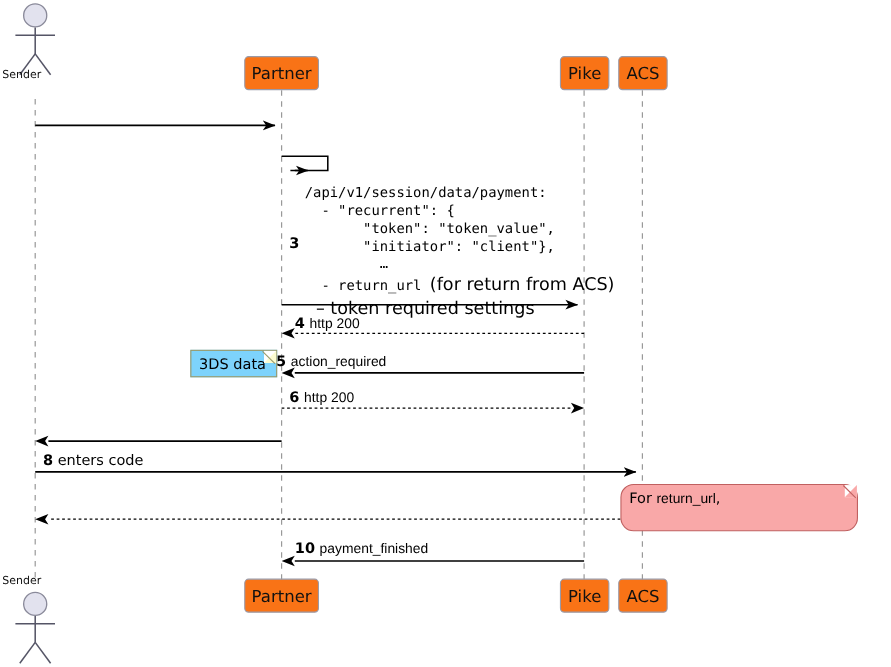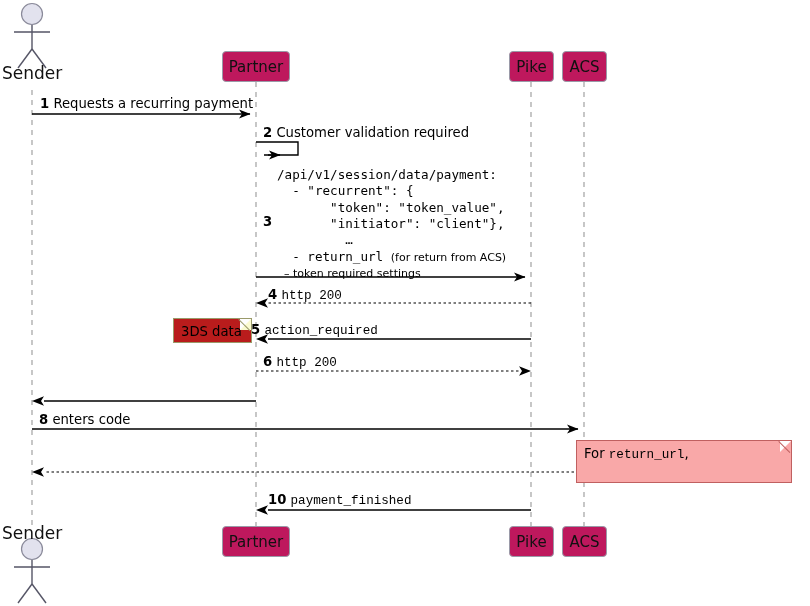--- a/index.html
+++ b/index.html
@@ -26,56 +26,56 @@
     left: 0; top: 0;
     width: 810px;
     height: 606px;
   }
   svg.layer { pointer-events: none; }
 
   
   .pbox {
     position: absolute;
     box-sizing: border-box;
-    background: #be185d;
+    background: #f97316;
     border: 1px solid #9A9AA8;
     border-radius: 4px;
     font-family: "DejaVu Sans", sans-serif;
     font-size: 15px;
     color: #111111;
     display: flex;
     align-items: center;
     justify-content: center;
     white-space: nowrap;
   }
 
   
   .actor-label {
     position: absolute;
     font-family: "DejaVu Sans", sans-serif;
-    font-size: 17px;
+    font-size: 10px;
     color: #111111;
     white-space: nowrap;
   }
 
   
   .msg {
     position: absolute;
     font-family: "DejaVu Sans", sans-serif;
     font-size: 13.2px;
     line-height: 1.22;
     color: #000000;
     white-space: nowrap;
   }
   .msg .num {
     font-weight: bold;
     font-family: "DejaVu Sans", sans-serif;
   }
   .mono {
-    font-family: Liberation Mono, monospace;
+    font-family: Liberation Sans, sans-serif;
     font-size: 12.6px;
   }
 
   
   .num-left {
     position: absolute;
     font-family: "DejaVu Sans", sans-serif;
     font-weight: bold;
     font-size: 13.2px;
     color: #000000;
@@ -83,36 +83,36 @@
   .block {
     position: absolute;
     font-family: "DejaVu Sans Mono", monospace;
     font-size: 12.6px;
     line-height: 1.30;
     color: #000000;
     white-space: pre;
   }
   .block .sans {
     font-family: "DejaVu Sans", sans-serif;
-    font-size: 11px;
+    font-size: 16px;
   }
 
   
   .note {
     position: absolute;
     box-sizing: border-box;
     font-family: "DejaVu Sans", sans-serif;
     font-size: 13.2px;
     line-height: 1.30;
     color: #000000;
     padding: 4px 7px 4px 7px;
     white-space: nowrap;
   }
   .note-yellow {
-    background: #b91c1c;
+    background: #7dd3fc;
     border: 1px solid #9A9A6A;
   }
   .note-red {
     background: #F9A8A8;
     border: 1px solid #C06060;
   }
   .note-fold {
     position: absolute;
     top: 0; right: 0;
     width: 11px; height: 11px;
@@ -243,27 +243,21 @@
     <div class="pbox" style="left:222px; top:526px; width:68px; height:31px;">
       <span>Partner</span>
     </div>
     <div class="pbox" style="left:509px; top:526px; width:45px; height:31px;">
       <span>Pike</span>
     </div>
     <div class="pbox" style="left:562px; top:526px; width:45px; height:31px;">
       <span>ACS</span>
     </div>
 
-    <div class="msg" style="left:40px; top:96px;">
-      <span class="num">1</span><span>&nbsp;</span><span>Requests a recurring payment</span>
-    </div>
-
-    <div class="msg" style="left:263px; top:125px;">
-      <span class="num">2</span><span>&nbsp;</span><span>Customer validation required</span>
-    </div>
+
 
     <div class="num-left" style="left:263px; top:214px;">3</div>
     <div class="block" style="left:277px; top:167px;"><span>/api/v1/session/data/payment:</span>
 <span>  - "recurrent": {</span>
 <span>       "token": "token_value",</span>
 <span>       "initiator": "client"},</span>
 <span>         …</span>
 <span>  - return_url </span><span class="sans">(for return from ACS)</span>
 <span class="sans">  – token required settings</span></div>
 
@@ -287,19 +281,19 @@
 
     <div class="msg" style="left:268px; top:492px;">
       <span class="num">10</span><span>&nbsp;</span><span class="mono">payment_finished</span>
     </div>
 
     <div class="note note-yellow" style="left:173px; top:318px; width:79px; height:25px;">
       <span class="note-fold"></span>
       <span>3DS data</span>
     </div>
 
-    <div class="note note-red" style="left:576px; top:440px; width:216px; height:43px;">
+    <div class="note note-red" style="left:564px; top:440px; width:216px; height:43px;border-radius:12px;">
       <span class="note-fold"></span>
       <div><span>For </span><span class="mono">return_url</span><span>,</span></div>
     </div>
 
   </div>
 </div>
 
 </body></html>

